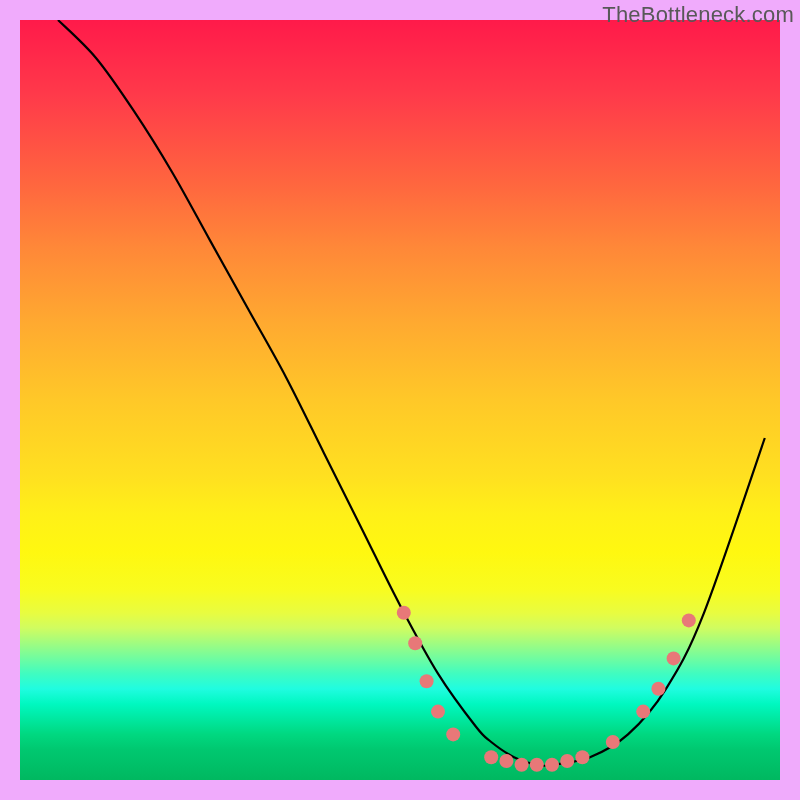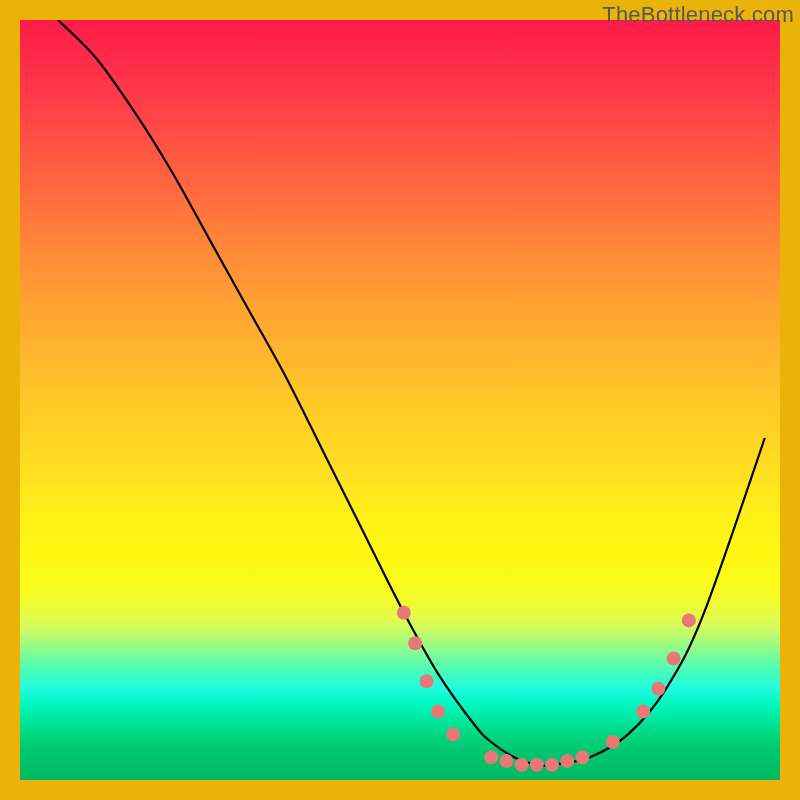--- a/index.html
+++ b/index.html
@@ -1,21 +1,21 @@
 <!DOCTYPE html>
 <html><head>
 <meta charset="utf-8">
 <style>
   * { margin: 0; padding: 0; box-sizing: border-box; }
   html, body { width: 800px; height: 800px; overflow: hidden; background: #000; }
   .chart-container {
     position: relative;
     width: 800px;
     height: 800px;
-    background: #eab308;
+    background: #f0abfc;
   }
   .plot-area {
     position: absolute;
     left: 20px;
     top: 20px;
     width: 760px;
     height: 760px;
     background: linear-gradient(to bottom,
       #ff1a4a 0%,
       #ff3a4a 10%,

